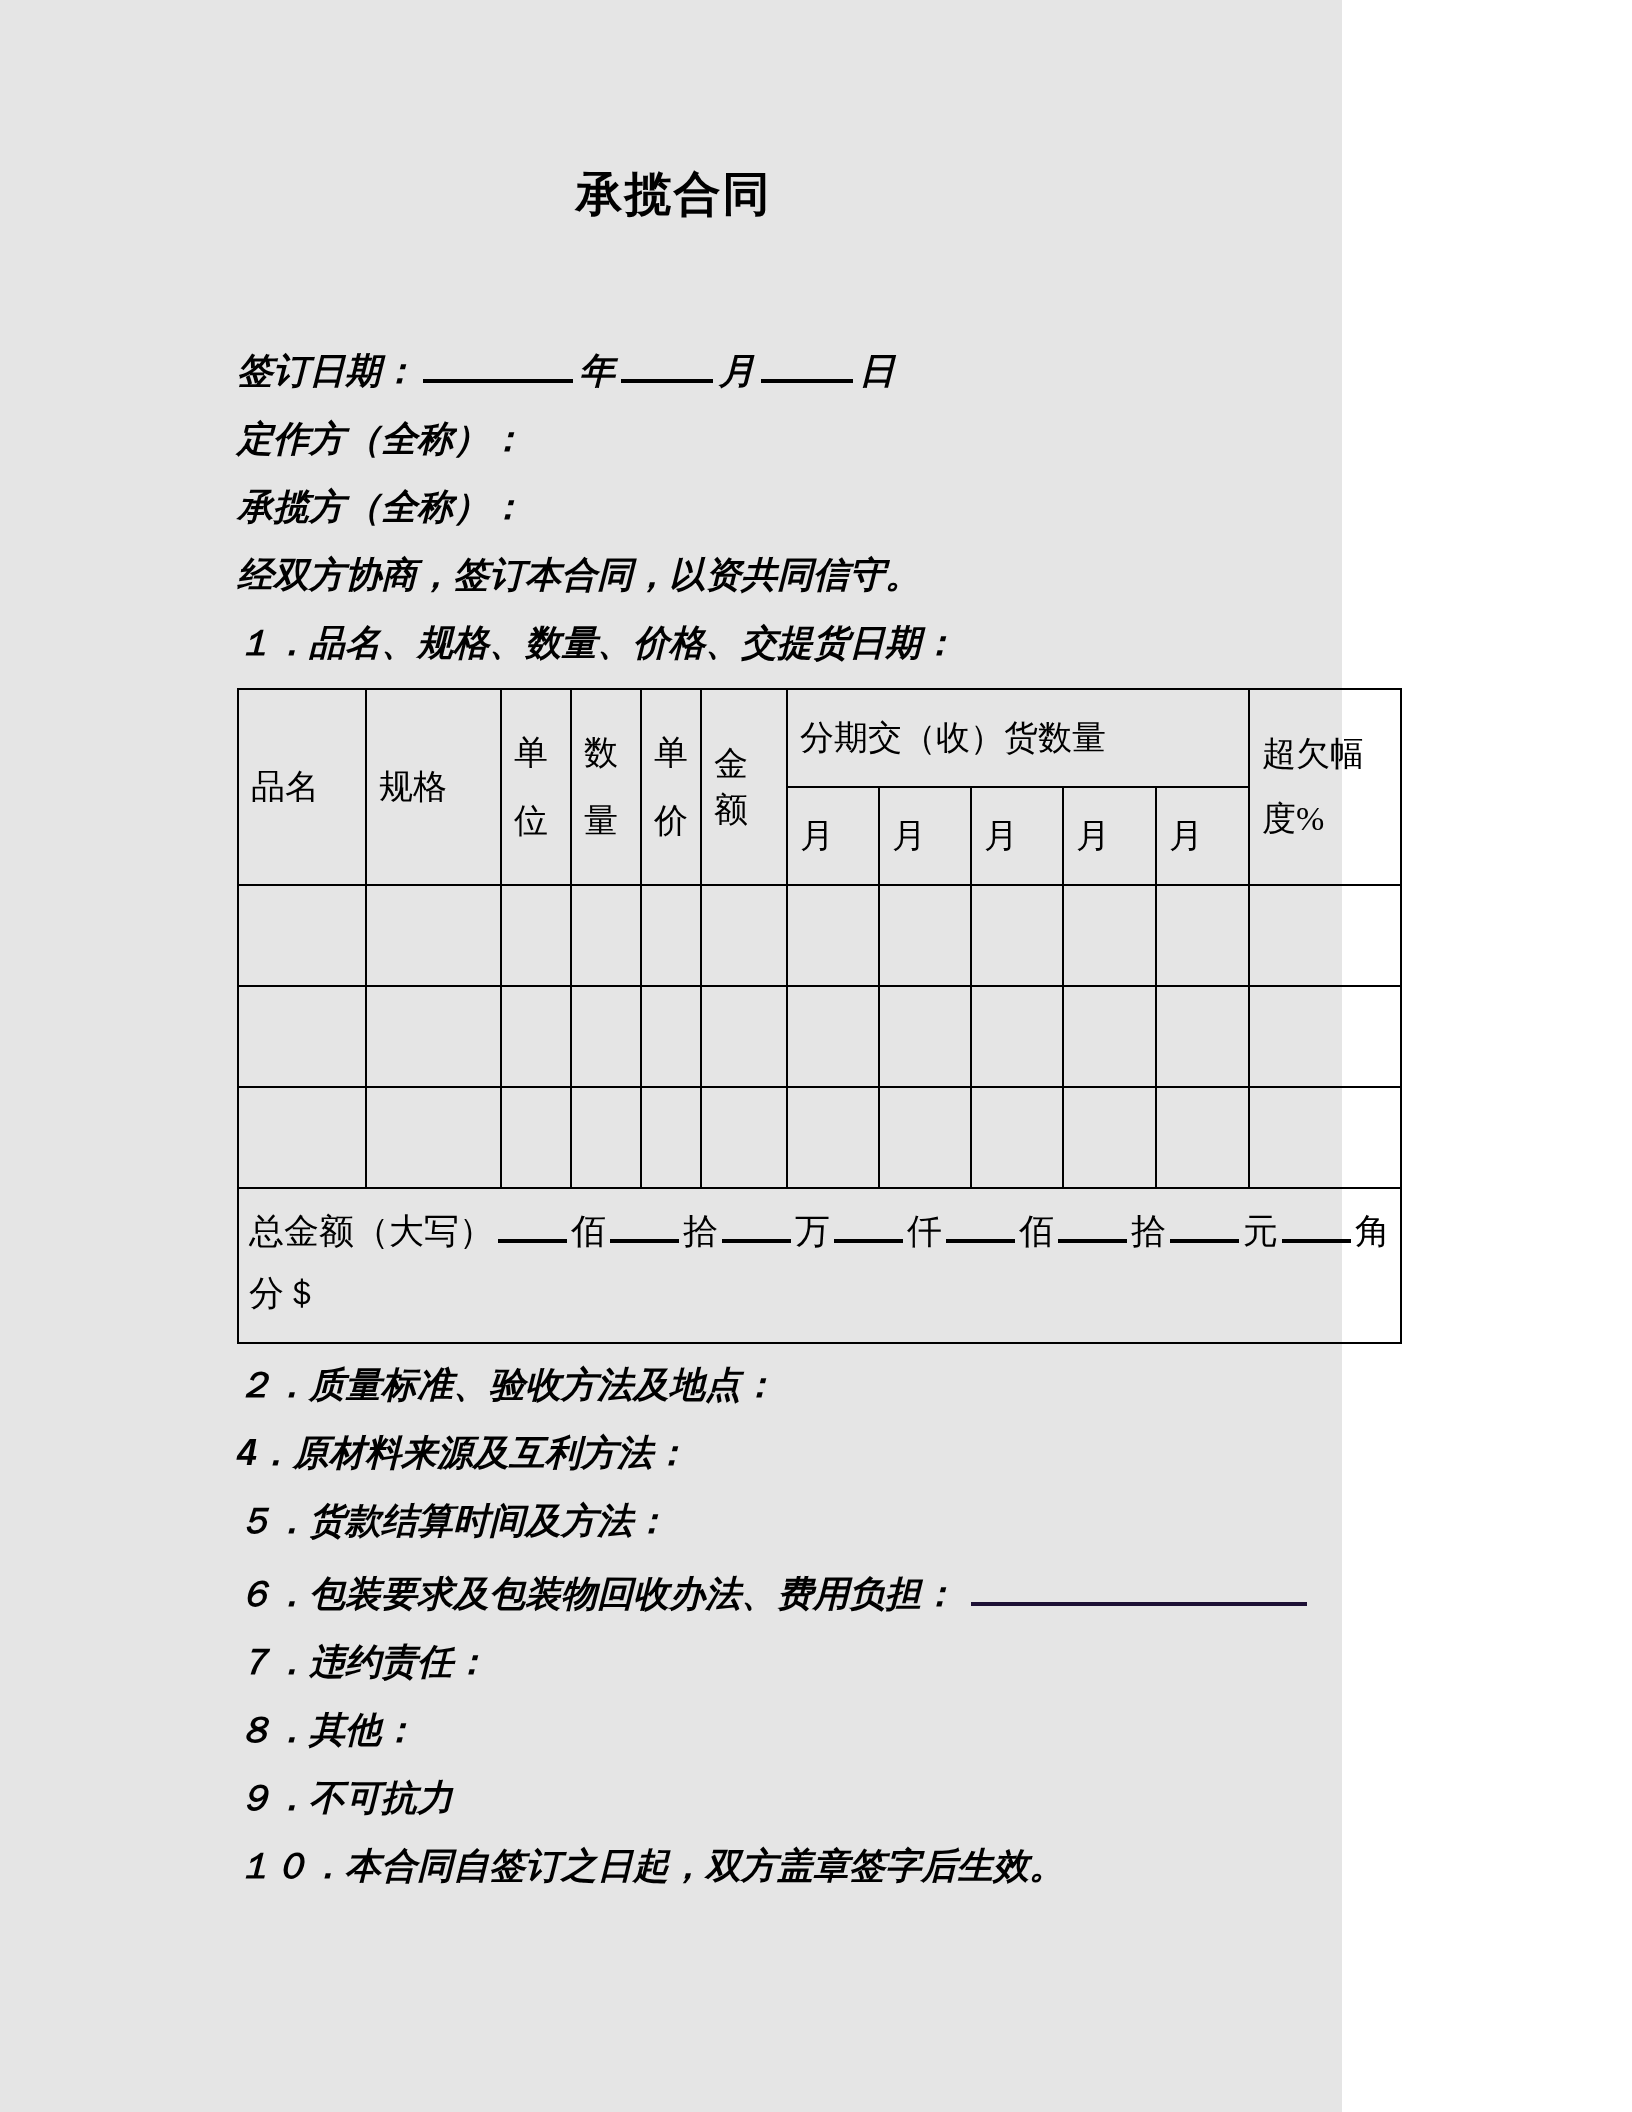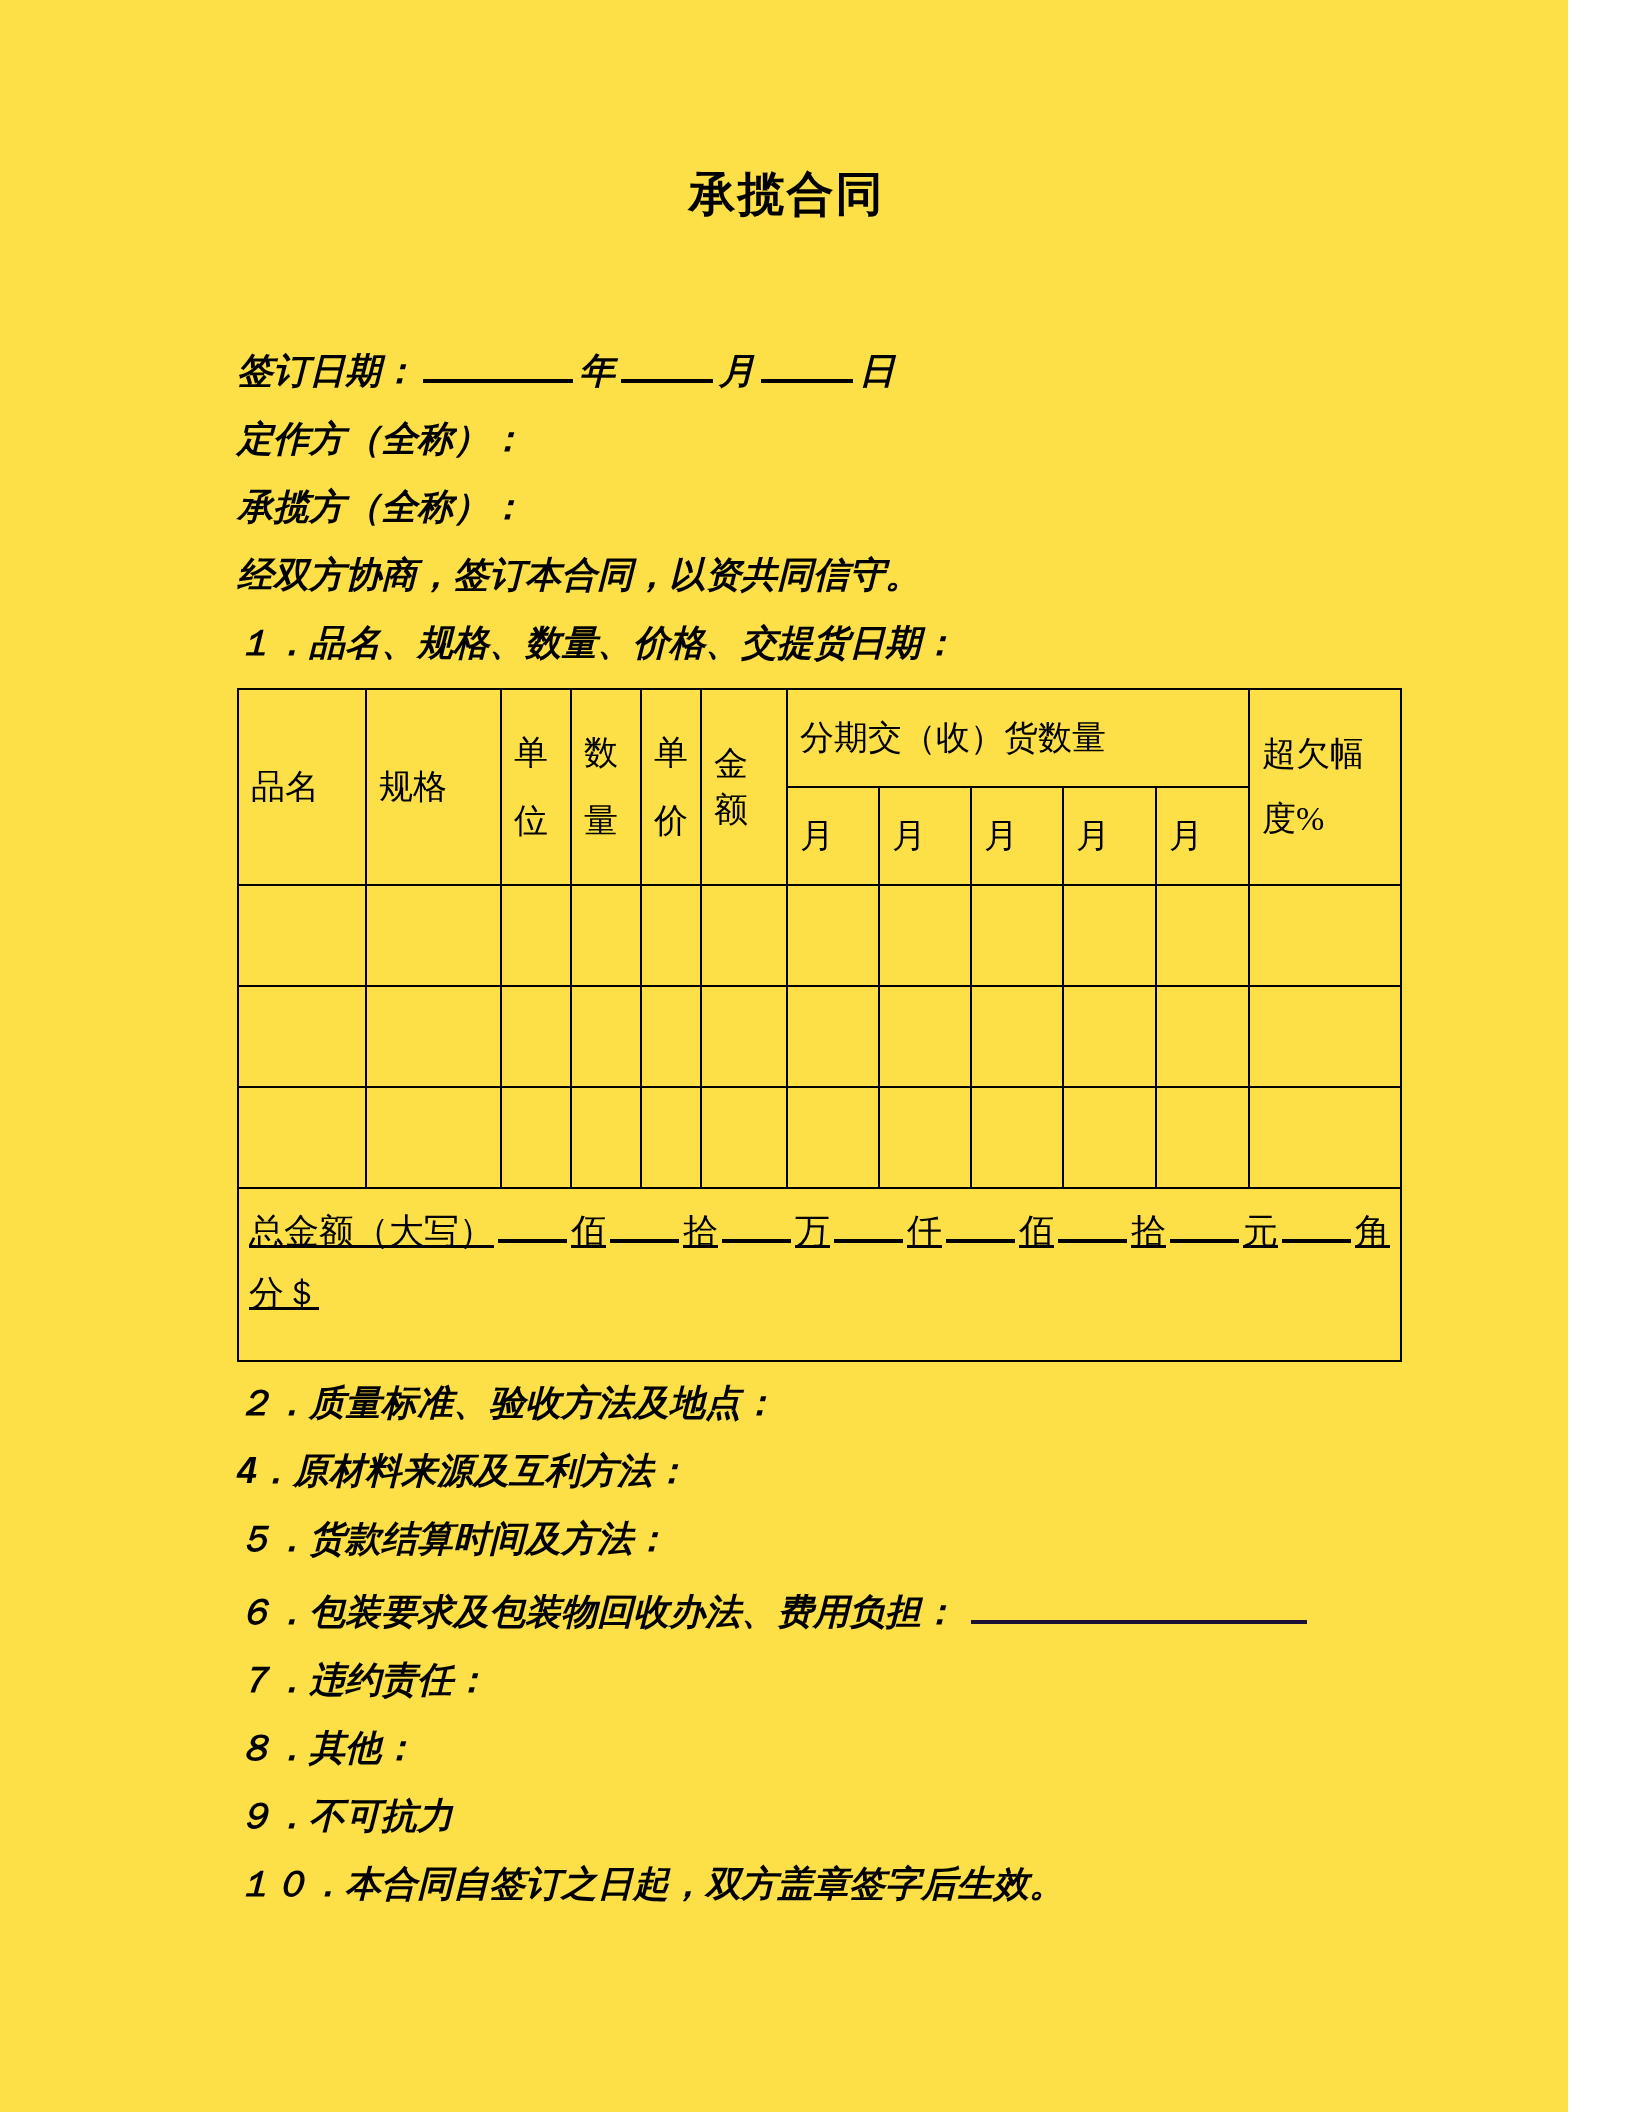--- a/index.html
+++ b/index.html
@@ -1,20 +1,20 @@
 <!DOCTYPE html>
 <html><head>
 <meta charset="utf-8">
 <style>
   html,body{margin:0;padding:0;background:#ffffff;}
   .page{
     position:relative;
-    width:1568px;height:2112px;
+    width:1342px;height:2112px;
     box-sizing:border-box;
-    background:#fde047;
+    background:#e5e5e5;
     color:#000;
     padding:165px 232px 0 237px;
     font-family:"Liberation Sans",sans-serif;
   }
   .doc-title{
     margin:0;
     font-size:47px;
     line-height:58px;
     font-weight:bold;
     text-align:center;
@@ -56,21 +56,21 @@
     vertical-align:middle;
     text-align:left;
     word-break:break-all;
     overflow:hidden;
   }
   tr.hdr1 td{height:88px;}
   tr.hdr2 td{height:88px;}
   tr.body-row td{height:91px;}
   td.cell-stack{line-height:2;}
   td.cell-over{line-height:1.9;padding-right:10px;}
-  tr.total-row td{height:133px;padding:14px 10px 24px 10px;vertical-align:top;text-decoration:underline;}
+  tr.total-row td{height:133px;padding:14px 10px 6px 10px;vertical-align:top;}
   .amount-line{
     display:flex;
     align-items:baseline;
     line-height:46px;
     font-size:35px;
   }
   .amount-line .a-blank{
     flex:1 1 auto;
     border-bottom:4px solid #000;
     height:36px;

